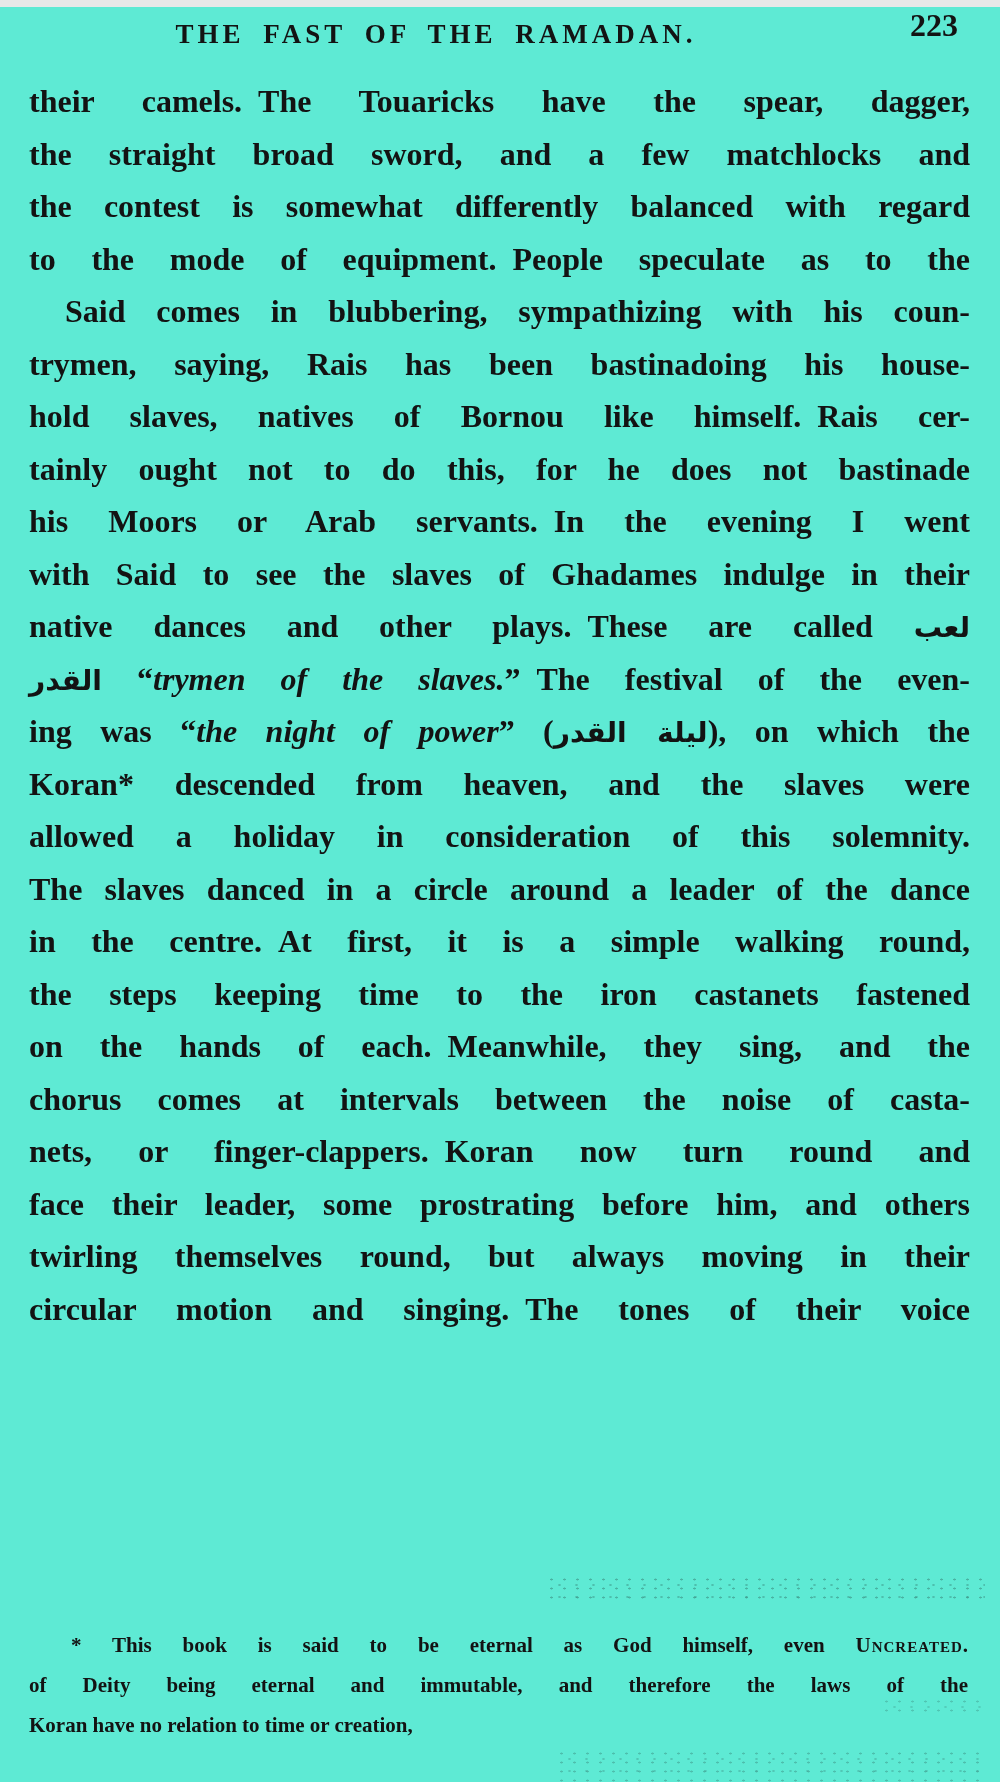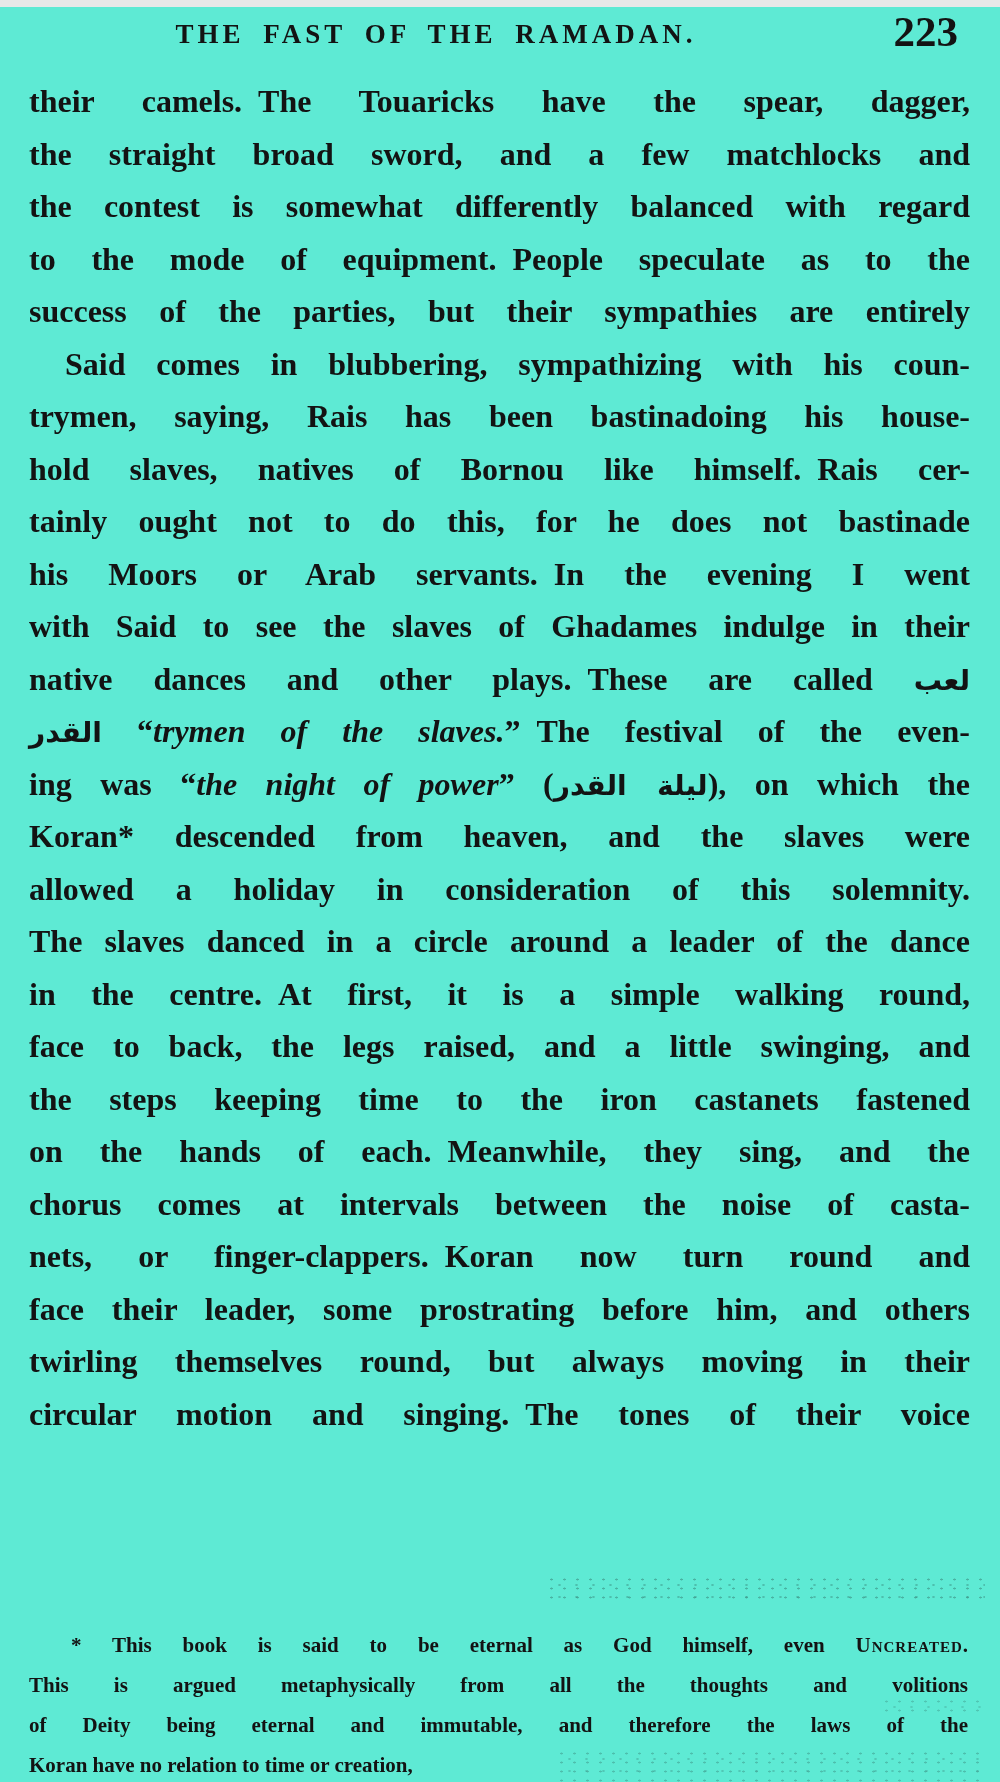--- a/index.html
+++ b/index.html
@@ -21,21 +21,21 @@
     text-align: center;
     font-size: 27px;
     font-weight: bold;
     letter-spacing: 4px;
     word-spacing: 8px;
     white-space: nowrap;
   }
   .page-number {
     position: absolute;
     top: 0px; right: 42px;
-    font-size: 43px;
+    font-size: 32px;
     font-weight: bold;
   }
   
   .body-text {
     position: absolute;
     top: 68px; left: 29px;
     width: 941px;
     font-size: 32px;
     font-weight: bold;
     line-height: 52.5px;
@@ -88,50 +88,47 @@
   <div class="header-title">THE FAST OF THE RAMADAN.</div>
 
   <div class="page-number">223</div>
 
   <div class="body-text" id="body-text">
       <div>
         <div class="line"><span>their camels. The Touaricks have the spear, dagger,</span></div>
         <div class="line"><span>the straight broad sword, and a few matchlocks and</span></div>
         <div class="line"><span>the contest is somewhat differently balanced with regard</span></div>
         <div class="line"><span>to the mode of equipment. People speculate as to the</span></div>
-        <div class="line"><span>success of the parties, but their sympathies are entirely</span></div>
       </div>
       <div>
         <div class="line indent"><span>Said comes in blubbering, sympathizing with his coun-</span></div>
         <div class="line"><span>trymen, saying, Rais has been bastinadoing his house-</span></div>
         <div class="line"><span>hold slaves, natives of Bornou like himself. Rais cer-</span></div>
         <div class="line"><span>tainly ought not to do this, for he does not bastinade</span></div>
         <div class="line"><span>his Moors or Arab servants. In the evening I went</span></div>
         <div class="line"><span>with Said to see the slaves of Ghadames indulge in their</span></div>
         <div class="line"><span>native dances and other plays. These are called </span><span lang="ar" class="ar">لعب</span></div>
         <div class="line"><span lang="ar" class="ar">القدر</span><span> “</span><span class="italic">trymen of the slaves.</span><span>” The festival of the even-</span></div>
         <div class="line"><span>ing was “</span><span class="italic">the night of power</span><span>” (</span><span lang="ar" class="ar">ليلة القدر</span><span>), on which the</span></div>
         <div class="line"><span>Koran* descended from heaven, and the slaves were</span></div>
         <div class="line"><span>allowed a holiday in consideration of this solemnity.</span></div>
         <div class="line"><span>The slaves danced in a circle around a leader of the dance</span></div>
         <div class="line"><span>in the centre. At first, it is a simple walking round,</span></div>
-        <div class="line"><span>face to back, the legs raised, and a little swinging, and</span></div>
         <div class="line"><span>the steps keeping time to the iron castanets fastened</span></div>
         <div class="line"><span>on the hands of each. Meanwhile, they sing, and the</span></div>
         <div class="line"><span>chorus comes at intervals between the noise of casta-</span></div>
         <div class="line"><span>nets, or finger-clappers. Koran now turn round and</span></div>
         <div class="line"><span>face their leader, some prostrating before him, and others</span></div>
         <div class="line"><span>twirling themselves round, but always moving in their</span></div>
         <div class="line"><span>circular motion and singing. The tones of their voice</span></div>
       </div>
     </div>
 
   <div class="footnote" id="footnote">
       <div class="line indent"><span>* This book is said to be eternal as God himself, even </span><span class="smallcaps">Uncreated</span><span>.</span></div>
-      <div class="line"><span>This is argued metaphysically from all the thoughts and volitions</span></div>
       <div class="line"><span>of Deity being eternal and immutable, and therefore the laws of the</span></div>
       <div class="line end"><span>Koran have no relation to time or creation,</span></div>
     </div>
 
   <div class="noise noise-1"></div>
   <div class="noise noise-2"></div>
   <div class="noise noise-3"></div>
 
 </div>
 

